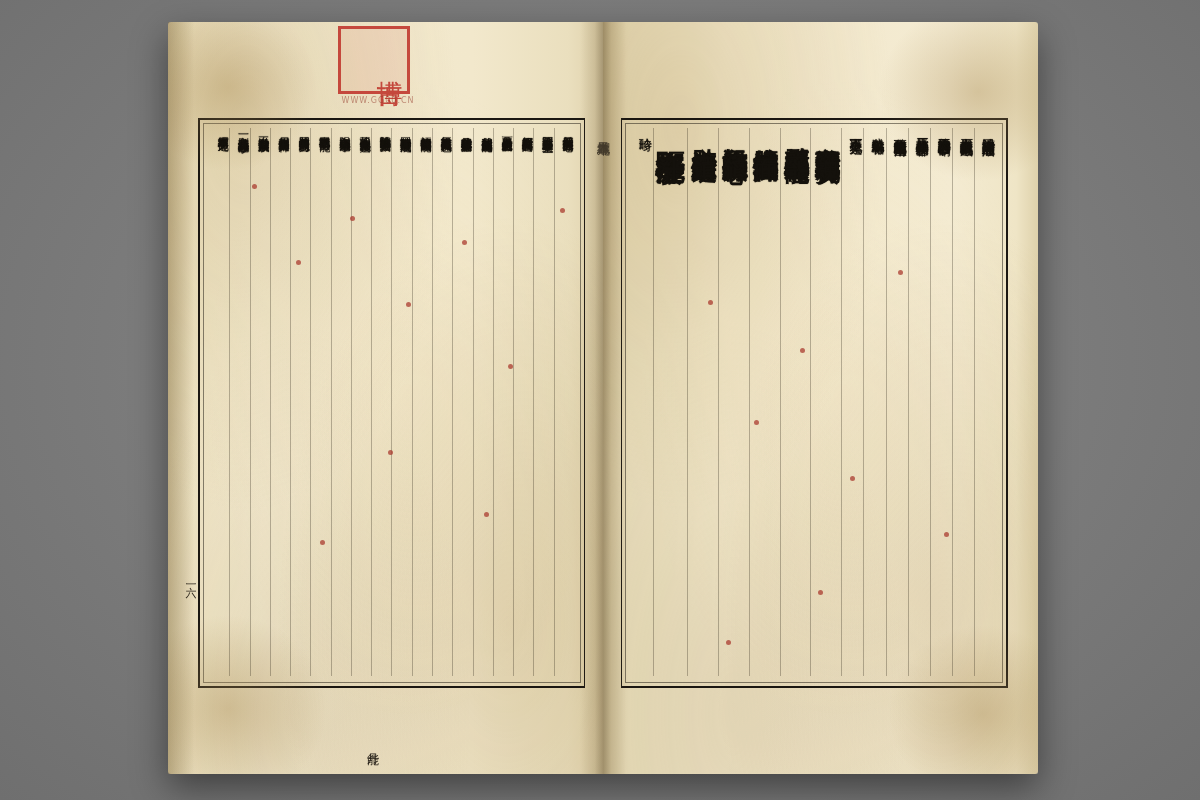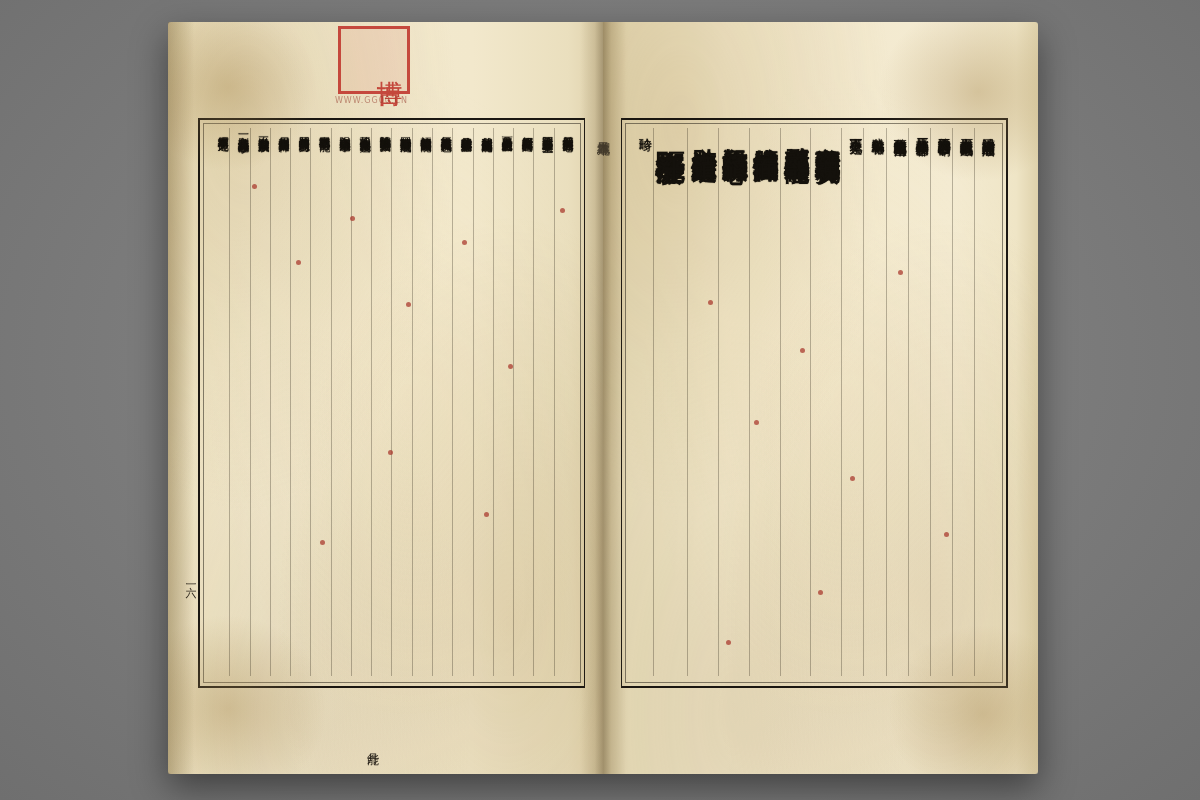--- a/index.html
+++ b/index.html
@@ -158,24 +158,24 @@
     letter-spacing: 0;
     z-index: 8;
     opacity: .88;
     writing-mode: vertical-rl;
     text-orientation: upright;
     padding: 2px;
     box-sizing: border-box;
   }
   #seal-caption {
     position: absolute;
-    left: 316px;
+    left: 332px;
     top: 96px;
     width: 92px;
-    text-align: right;
+    text-align: center;
     font-family: "DejaVu Sans", sans-serif;
     font-size: 8px;
     letter-spacing: 1px;
     color: rgba(150,60,45,0.55);
     z-index: 8;
   }
 
   
   #banxin {
     position: absolute;

